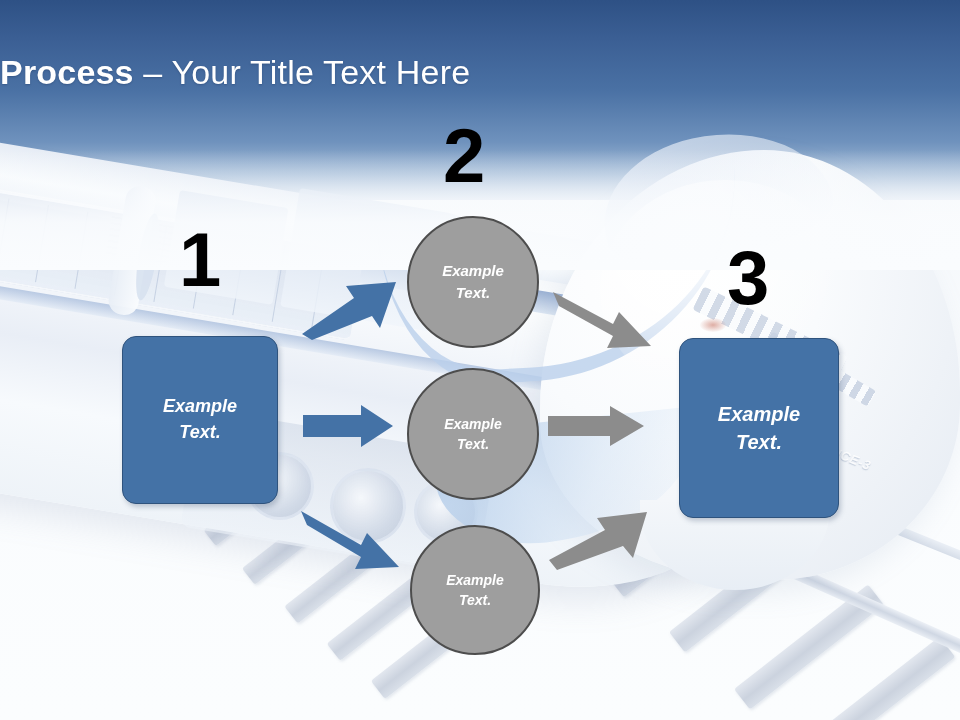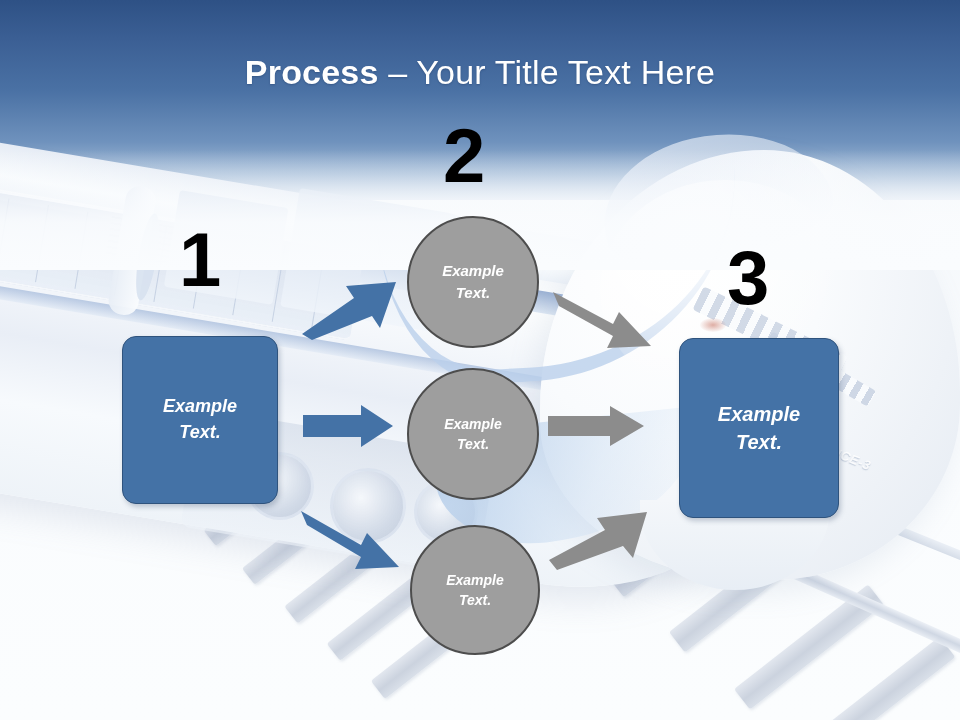--- a/index.html
+++ b/index.html
@@ -286,21 +286,20 @@
     background: linear-gradient(to bottom, rgba(233,238,245,0.9), rgba(210,218,230,0.9));
     border-radius: 3px;
     transform: rotate(22deg);
   }
 
   
   .title {
     position: absolute;
     left: 0; top: 50px;
     width: 960px;
-    text-align: center;
     color: #ffffff;
     font-size: 34px;
     line-height: 44px;
     letter-spacing: 0.2px;
     white-space: nowrap;
     text-shadow: 0 1px 2px rgba(25,50,90,0.35);
   }
   .title .strong { font-weight: 700; }
   .title .light  { font-weight: 400; }
 

